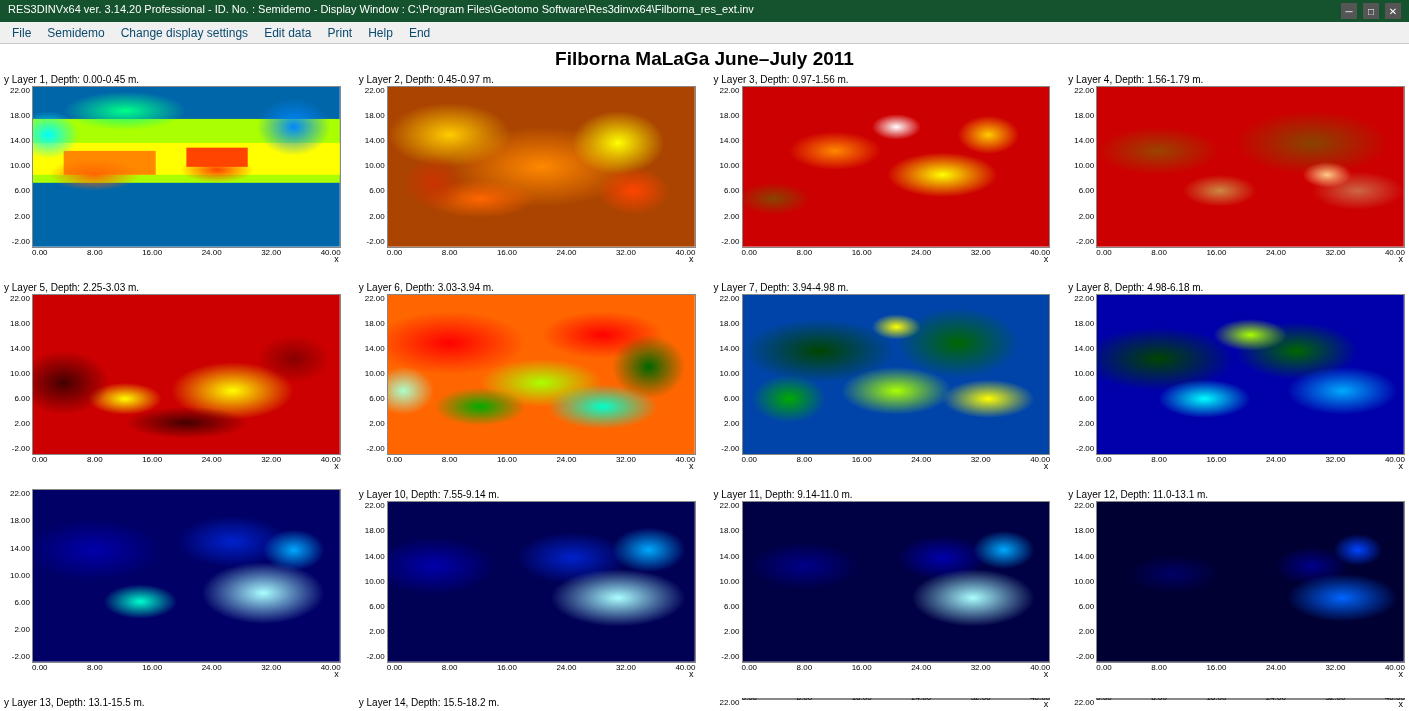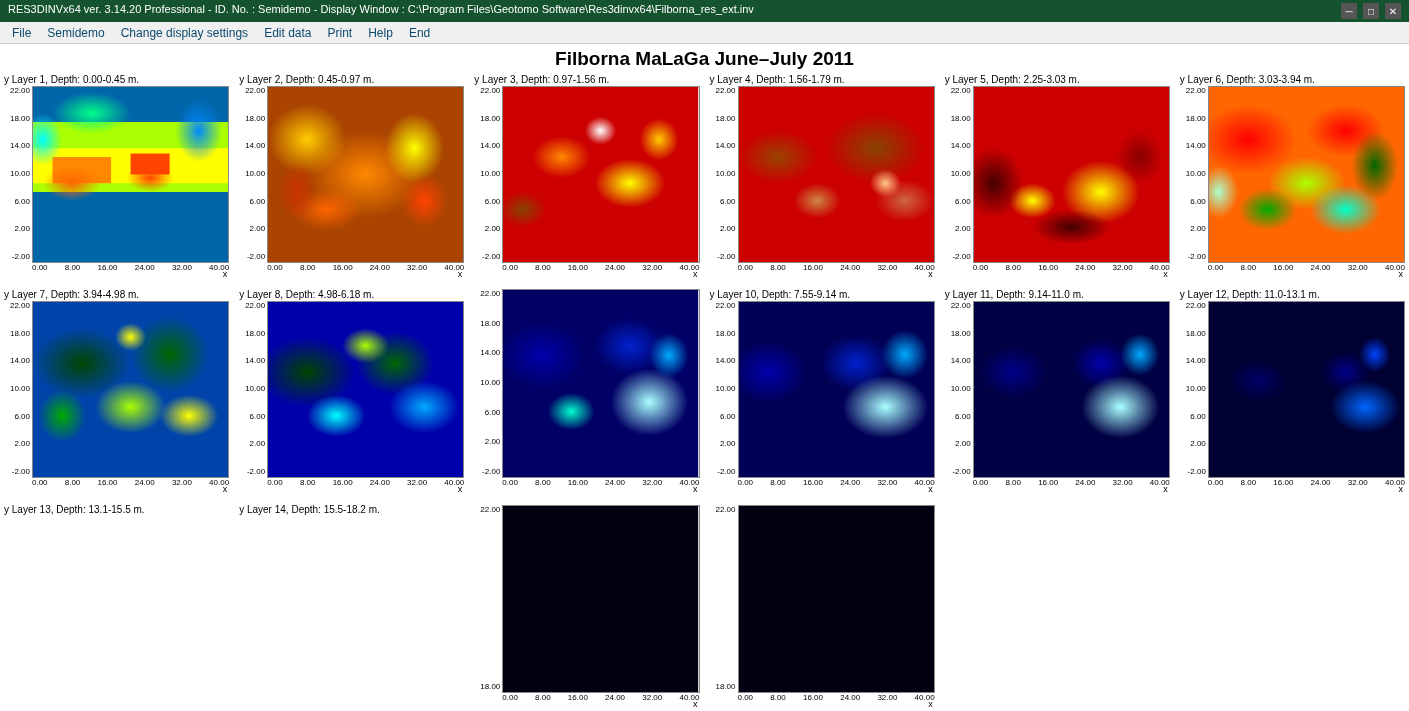--- a/index.html
+++ b/index.html
@@ -55,23 +55,23 @@
     }
     .chart-title {
       text-align: center;
       font-size: 19px;
       font-weight: bold;
       margin-bottom: 4px;
       color: #000;
     }
     .grid-container {
       display: grid;
-      grid-template-columns: repeat(6, 1fr);
+      grid-template-columns: repeat(4, 1fr);
       grid-template-rows: repeat(3, 1fr);
-      gap: 10px;
+      gap: 18px;
       height: calc(100% - 24px);
     }
     .chart-cell {
       display: flex;
       flex-direction: column;
       position: relative;
     }
     .chart-label {
       font-size: 10px;
       color: #000;

